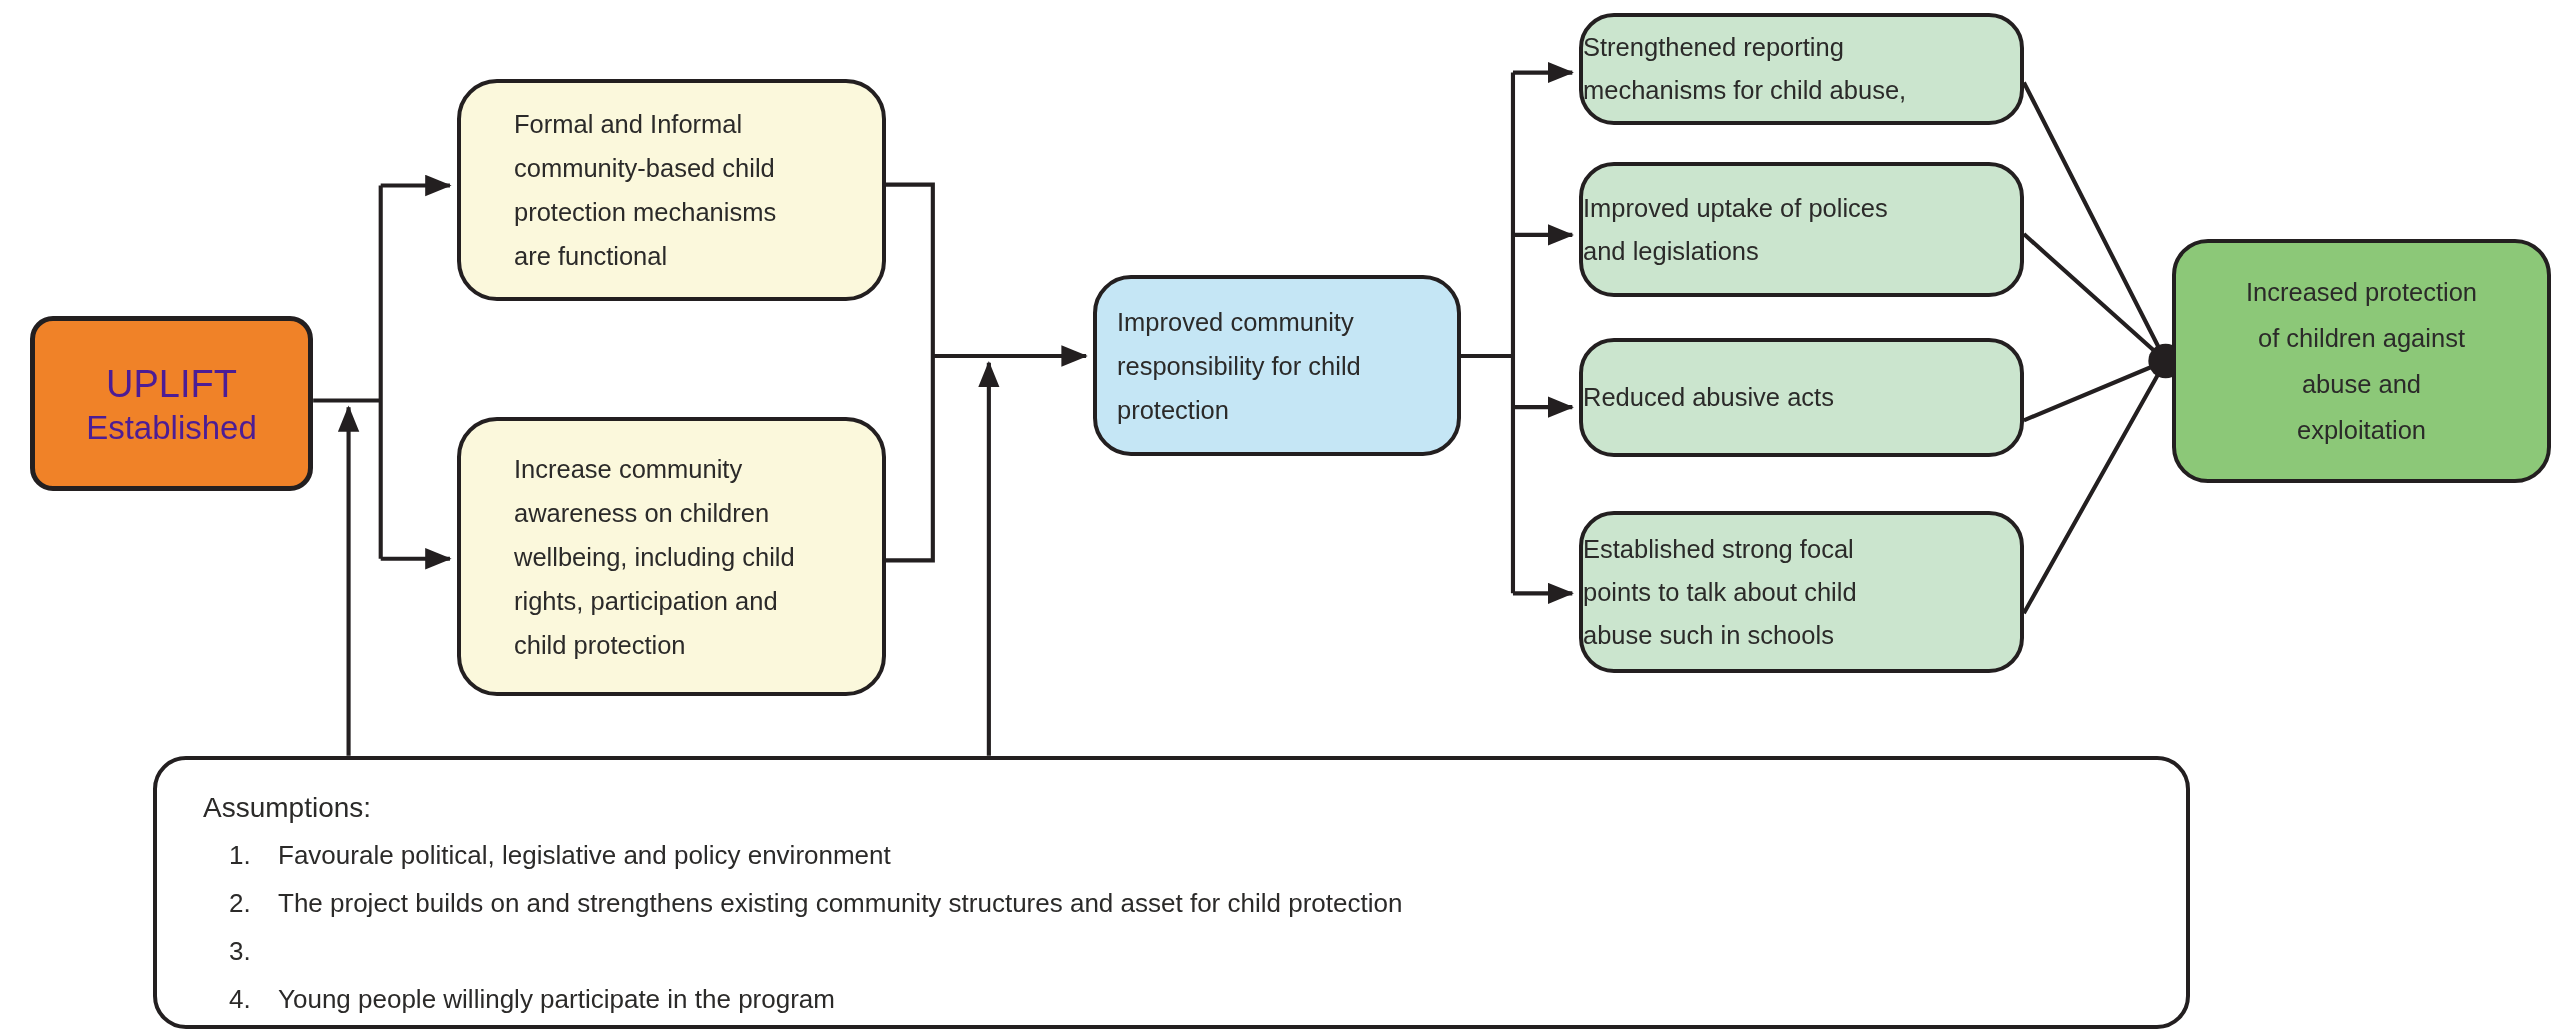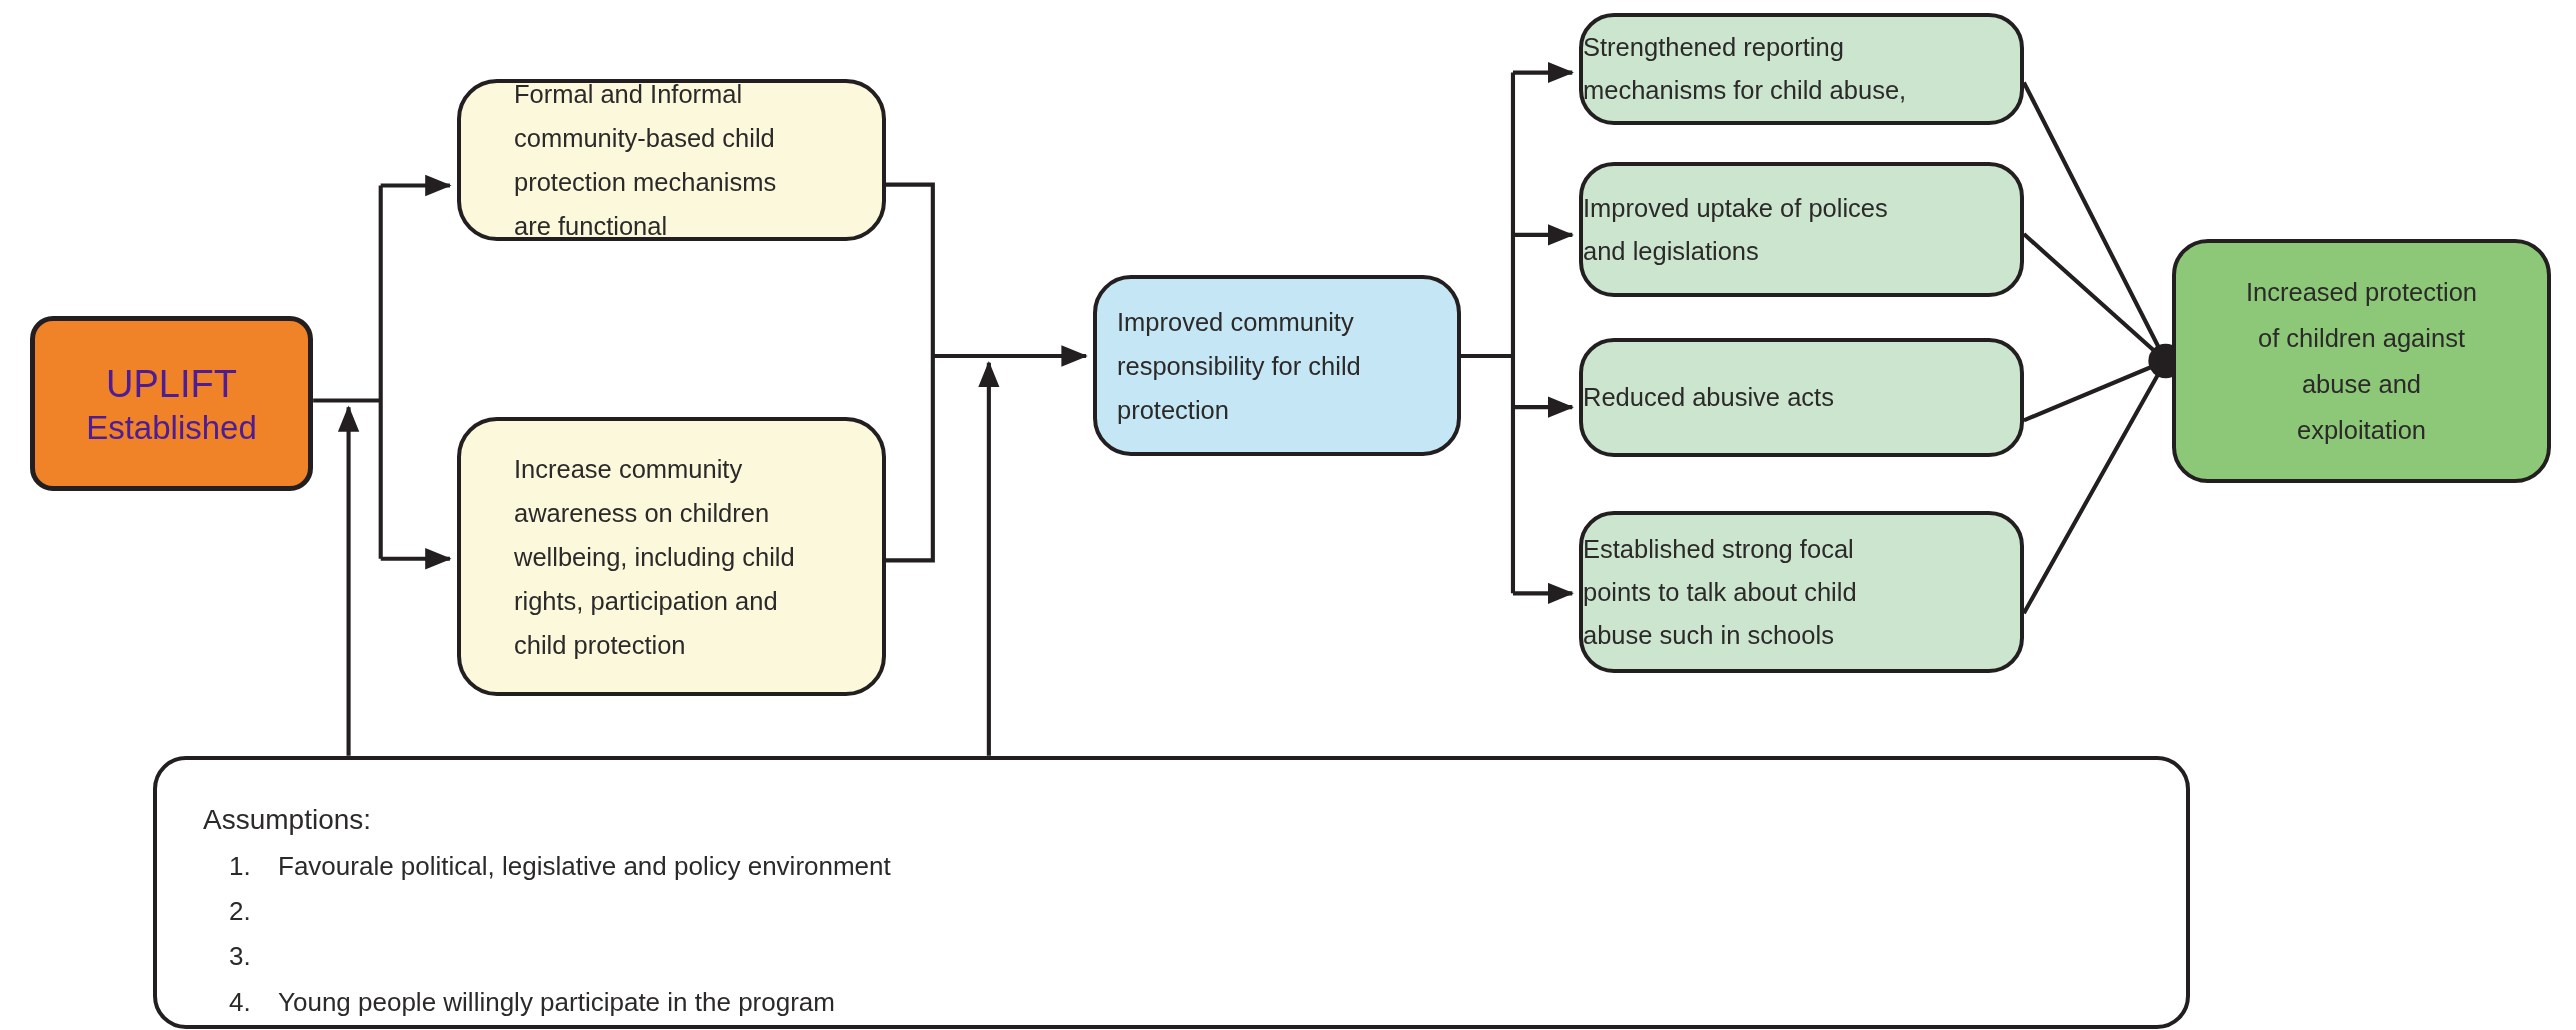--- a/index.html
+++ b/index.html
@@ -18,21 +18,21 @@
   }
   .txt{white-space:pre-line;font-size:25.5px;line-height:44px;}
 
   .intervention{
     left:30px;top:316px;width:283px;height:175px;border-radius:23px;border-width:5px;
     background:var(--intervention-fill,#f08228);align-items:center;color:#4c1d95;text-align:center;
   }
   .intervention .title{font-size:38px;line-height:48px;}
   .intervention .subtitle{font-size:33px;line-height:40px;}
 
-  .output1{left:457px;top:79px;width:429px;height:162px;border-radius:40px;
+  .output1{left:457px;top:79px;width:429px;height:222px;border-radius:40px;
     background:var(--output-fill,#fbf8dc);padding-left:53px;}
   .output2{left:457px;top:417px;width:429px;height:279px;border-radius:40px;
     background:var(--output-fill,#fbf8dc);padding-left:53px;}
 
   .outcome{left:1093px;top:275px;width:368px;height:181px;border-radius:38px;
     background:var(--outcome-fill,#c5e6f5);padding-left:20px;}
 
   .result{left:1579px;width:445px;border-radius:35px;
     background:var(--result-fill,#cbe5ce);}
   .result .txt{line-height:43px;}
@@ -41,21 +41,21 @@
   .result3{top:338px;height:119px;}
   .result4{top:511px;height:162px;}
 
   .impact{left:2172px;top:239px;width:379px;height:244px;border-radius:36px;
     background:var(--impact-fill,#8cc878);align-items:center;text-align:center;padding:0 11.5px;}
   .impact .txt{line-height:46px;}
 
   .assumptions-box{
     left:153px;top:756px;width:2037px;height:273px;border-radius:33px;
     background:var(--assumptions-fill,#ffffff);
-    justify-content:flex-start;align-items:stretch;padding:42px 33px 0 46px;
+    justify-content:flex-start;align-items:stretch;padding:30px 33px 0 46px;
   }
   .a-title{font-size:28px;line-height:35px;}
   .a-item{display:flex;align-items:center;margin-left:26px;height:48px;font-size:26px;}
   .a-item.first{margin-top:6.6px;}
   .a-num{width:49px;flex:0 0 49px;}
   .a-text{flex:1;}
 </style>
 </head>
 <body>
 
@@ -142,20 +142,21 @@
   </div>
 
   <div class="node assumptions-box">
     <div class="a-title">Assumptions:</div>
     <div class="a-item first">
       <span class="a-num">1.</span>
       <span class="a-text">Favourale political, legislative and policy environment</span>
     </div>
     <div class="a-item">
       <span class="a-num">2.</span>
+      <span class="a-text">The project builds on and strengthens existing community structures and asset for child protection</span>
     </div>
     <div class="a-item">
       <span class="a-num">3.</span>
     </div>
     <div class="a-item">
       <span class="a-num">4.</span>
       <span class="a-text">Young people willingly participate in the program</span>
     </div>
   </div>
 

